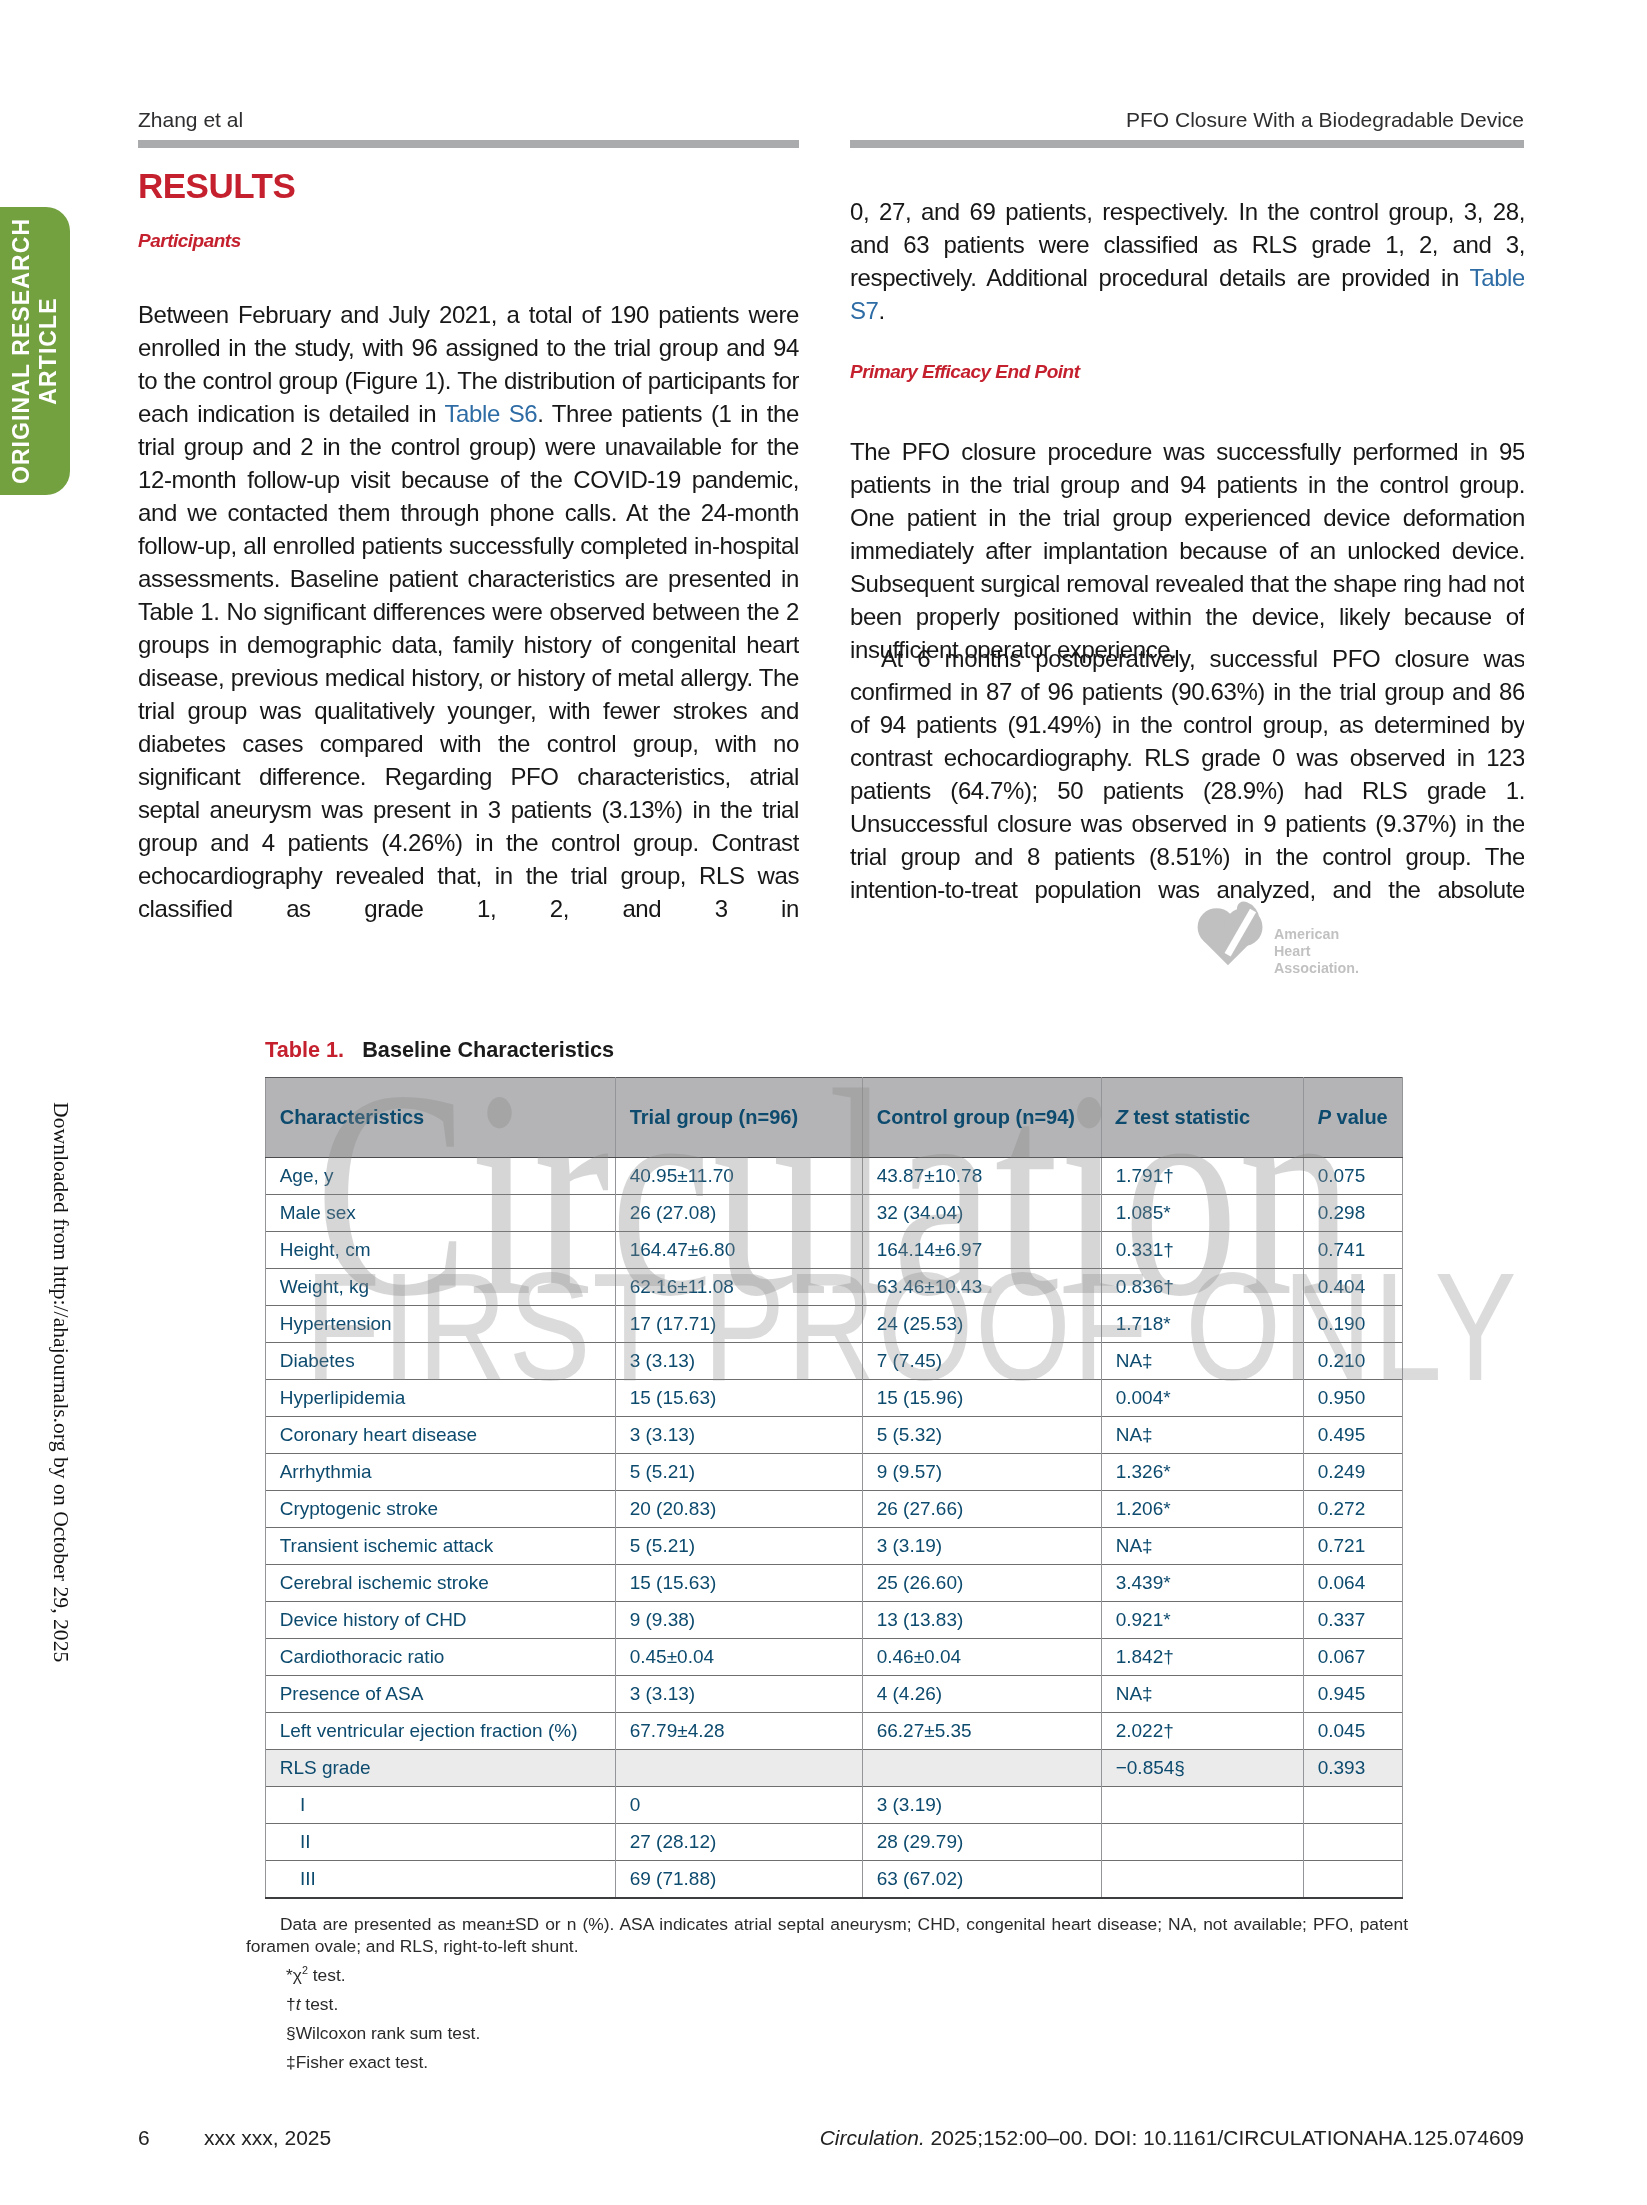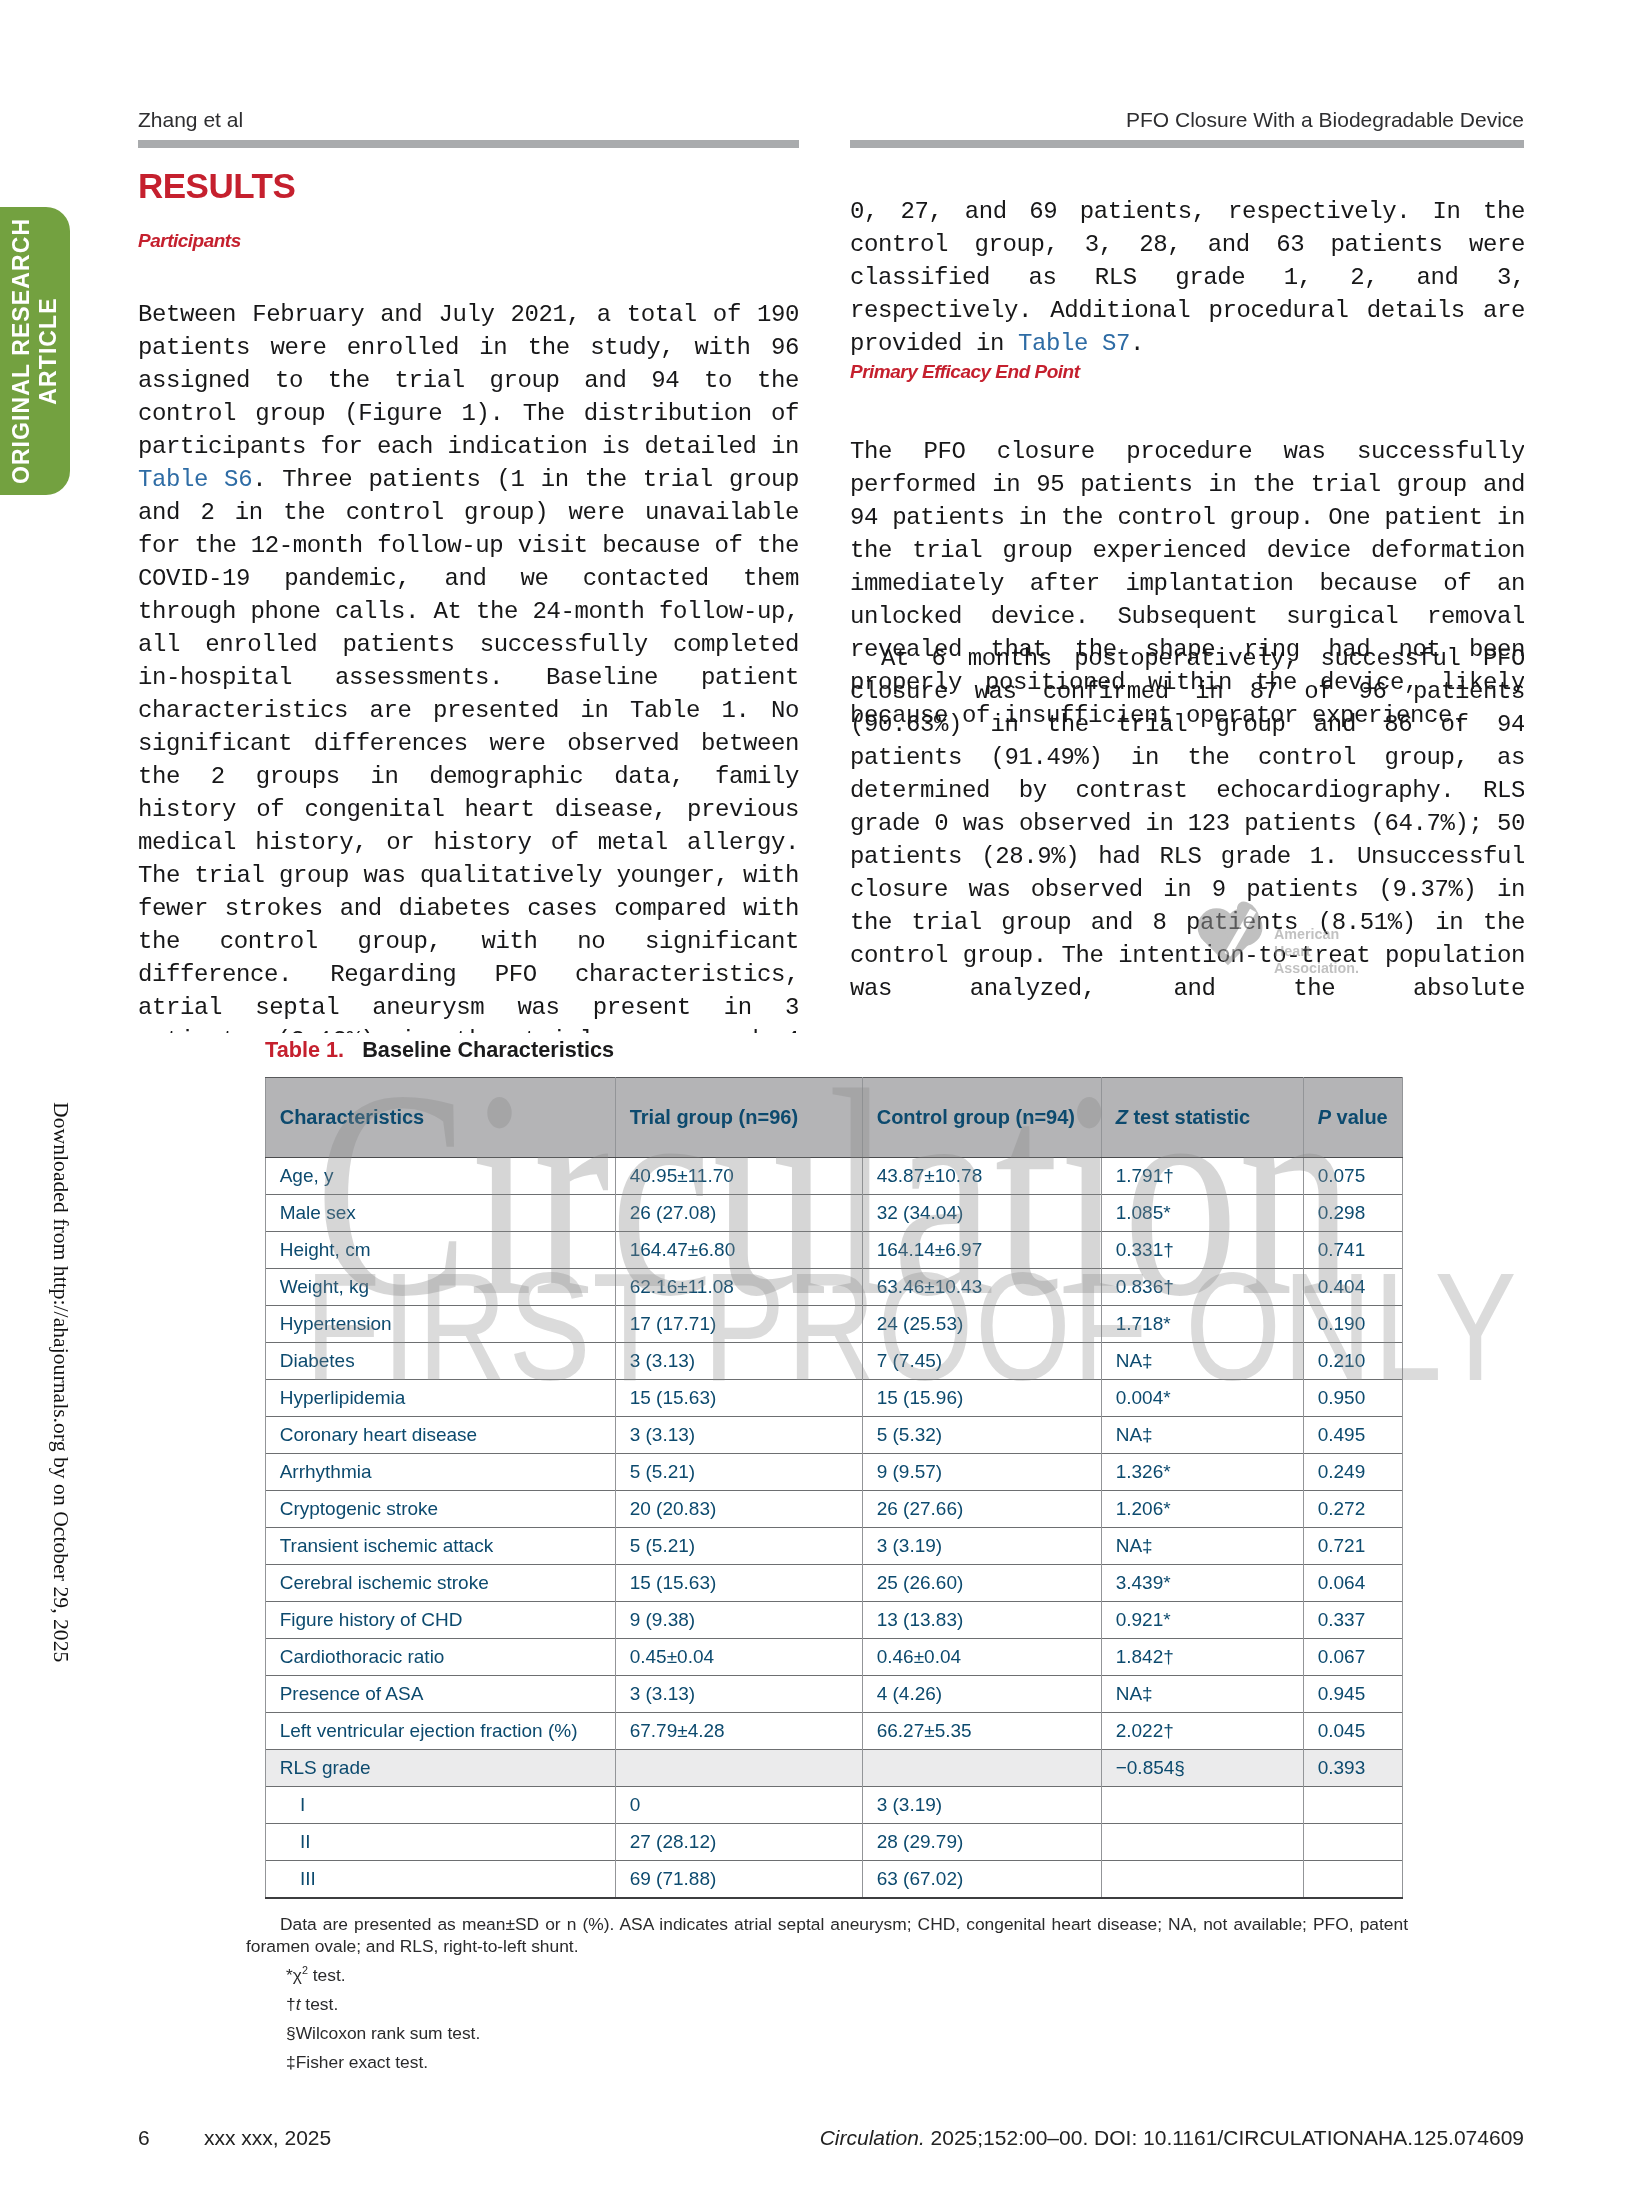--- a/index.html
+++ b/index.html
@@ -23,21 +23,21 @@
             display:flex;flex-direction:column;justify-content:center;align-items:center;
             color:#ffffff;font-weight:bold;font-size:23px;line-height:27.5px;letter-spacing:1.1px;text-align:center;}
 
   
   .dl{position:absolute;left:73px;top:1102px;transform-origin:0 0;transform:rotate(90deg);
       font-family:"Liberation Serif",serif;font-size:21.7px;color:#111;white-space:nowrap;}
   .h1{position:absolute;left:138px;top:166px;font-size:35px;font-weight:bold;color:#c5202e;letter-spacing:-0.5px;}
   .h2{font-size:19px;font-weight:bold;color:#c5202e;letter-spacing:-0.5px;font-style:italic;}
   .h2.participants{position:absolute;left:138px;top:230px;}
   .h2.efficacy{position:absolute;left:850px;top:361px;}
-  .body-p{font-size:24px;line-height:33px;letter-spacing:-0.4px;text-align:justify;color:#171718;font-family:Liberation Mono, monospace;}
+  .body-p{font-size:24px;line-height:33px;letter-spacing:-0.4px;text-align:justify;color:#171718;}
   .p-left1{position:absolute;left:138px;top:274px;width:661px;height:735px;overflow:hidden;text-align-last:justify;}
   .p-right1{position:absolute;left:850px;top:171px;width:675px;}
   .p-right2{position:absolute;left:850px;top:411px;width:675px;}
   .p-right3{position:absolute;left:850px;top:618px;width:675px;height:402px;overflow:hidden;
             text-indent:31px;text-align-last:justify;}
   a.link{color:#2e6ca5;text-decoration:none;}
 
   
   .aha{position:absolute;left:1205px;top:898px;width:174px;height:100px;opacity:0.55;pointer-events:none;}
   .aha-heart{position:absolute;left:5.3px;top:24px;width:38px;height:35px;background:#8d8d8d;
@@ -232,21 +232,21 @@
           <td>0.721</td>
         </tr>
       <tr>
           <td class="c-label">Cerebral ischemic stroke</td>
           <td>15 (15.63)</td>
           <td>25 (26.60)</td>
           <td>3.439*</td>
           <td>0.064</td>
         </tr>
       <tr>
-          <td class="c-label">Figure history of CHD</td>
+          <td class="c-label">Device history of CHD</td>
           <td>9 (9.38)</td>
           <td>13 (13.83)</td>
           <td>0.921*</td>
           <td>0.337</td>
         </tr>
       <tr>
           <td class="c-label">Cardiothoracic ratio</td>
           <td>0.45±0.04</td>
           <td>0.46±0.04</td>
           <td>1.842†</td>

